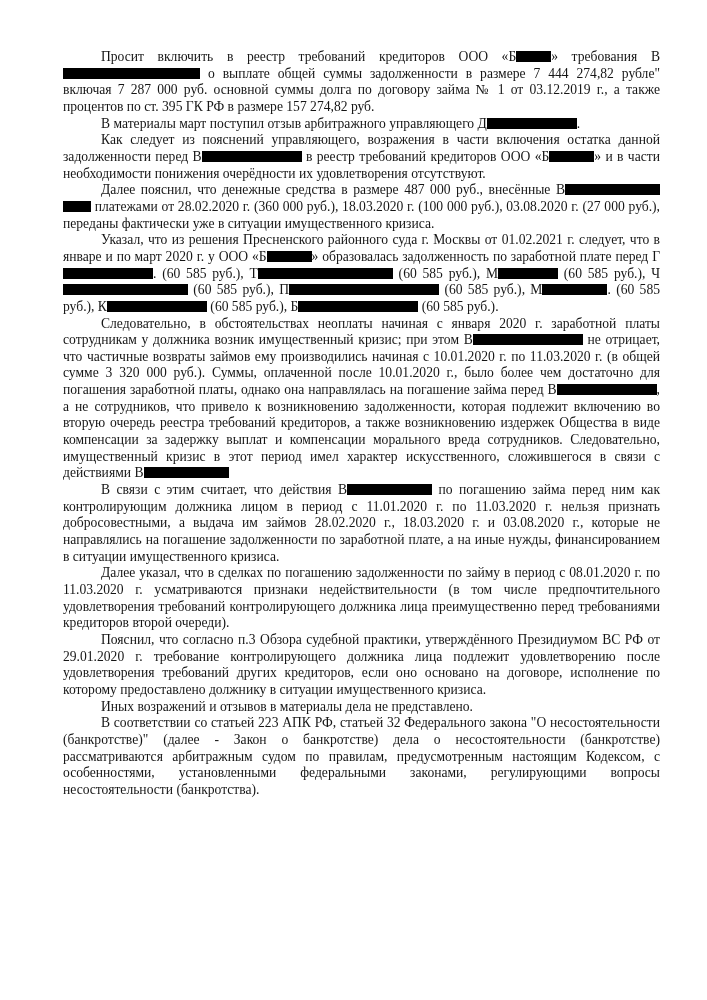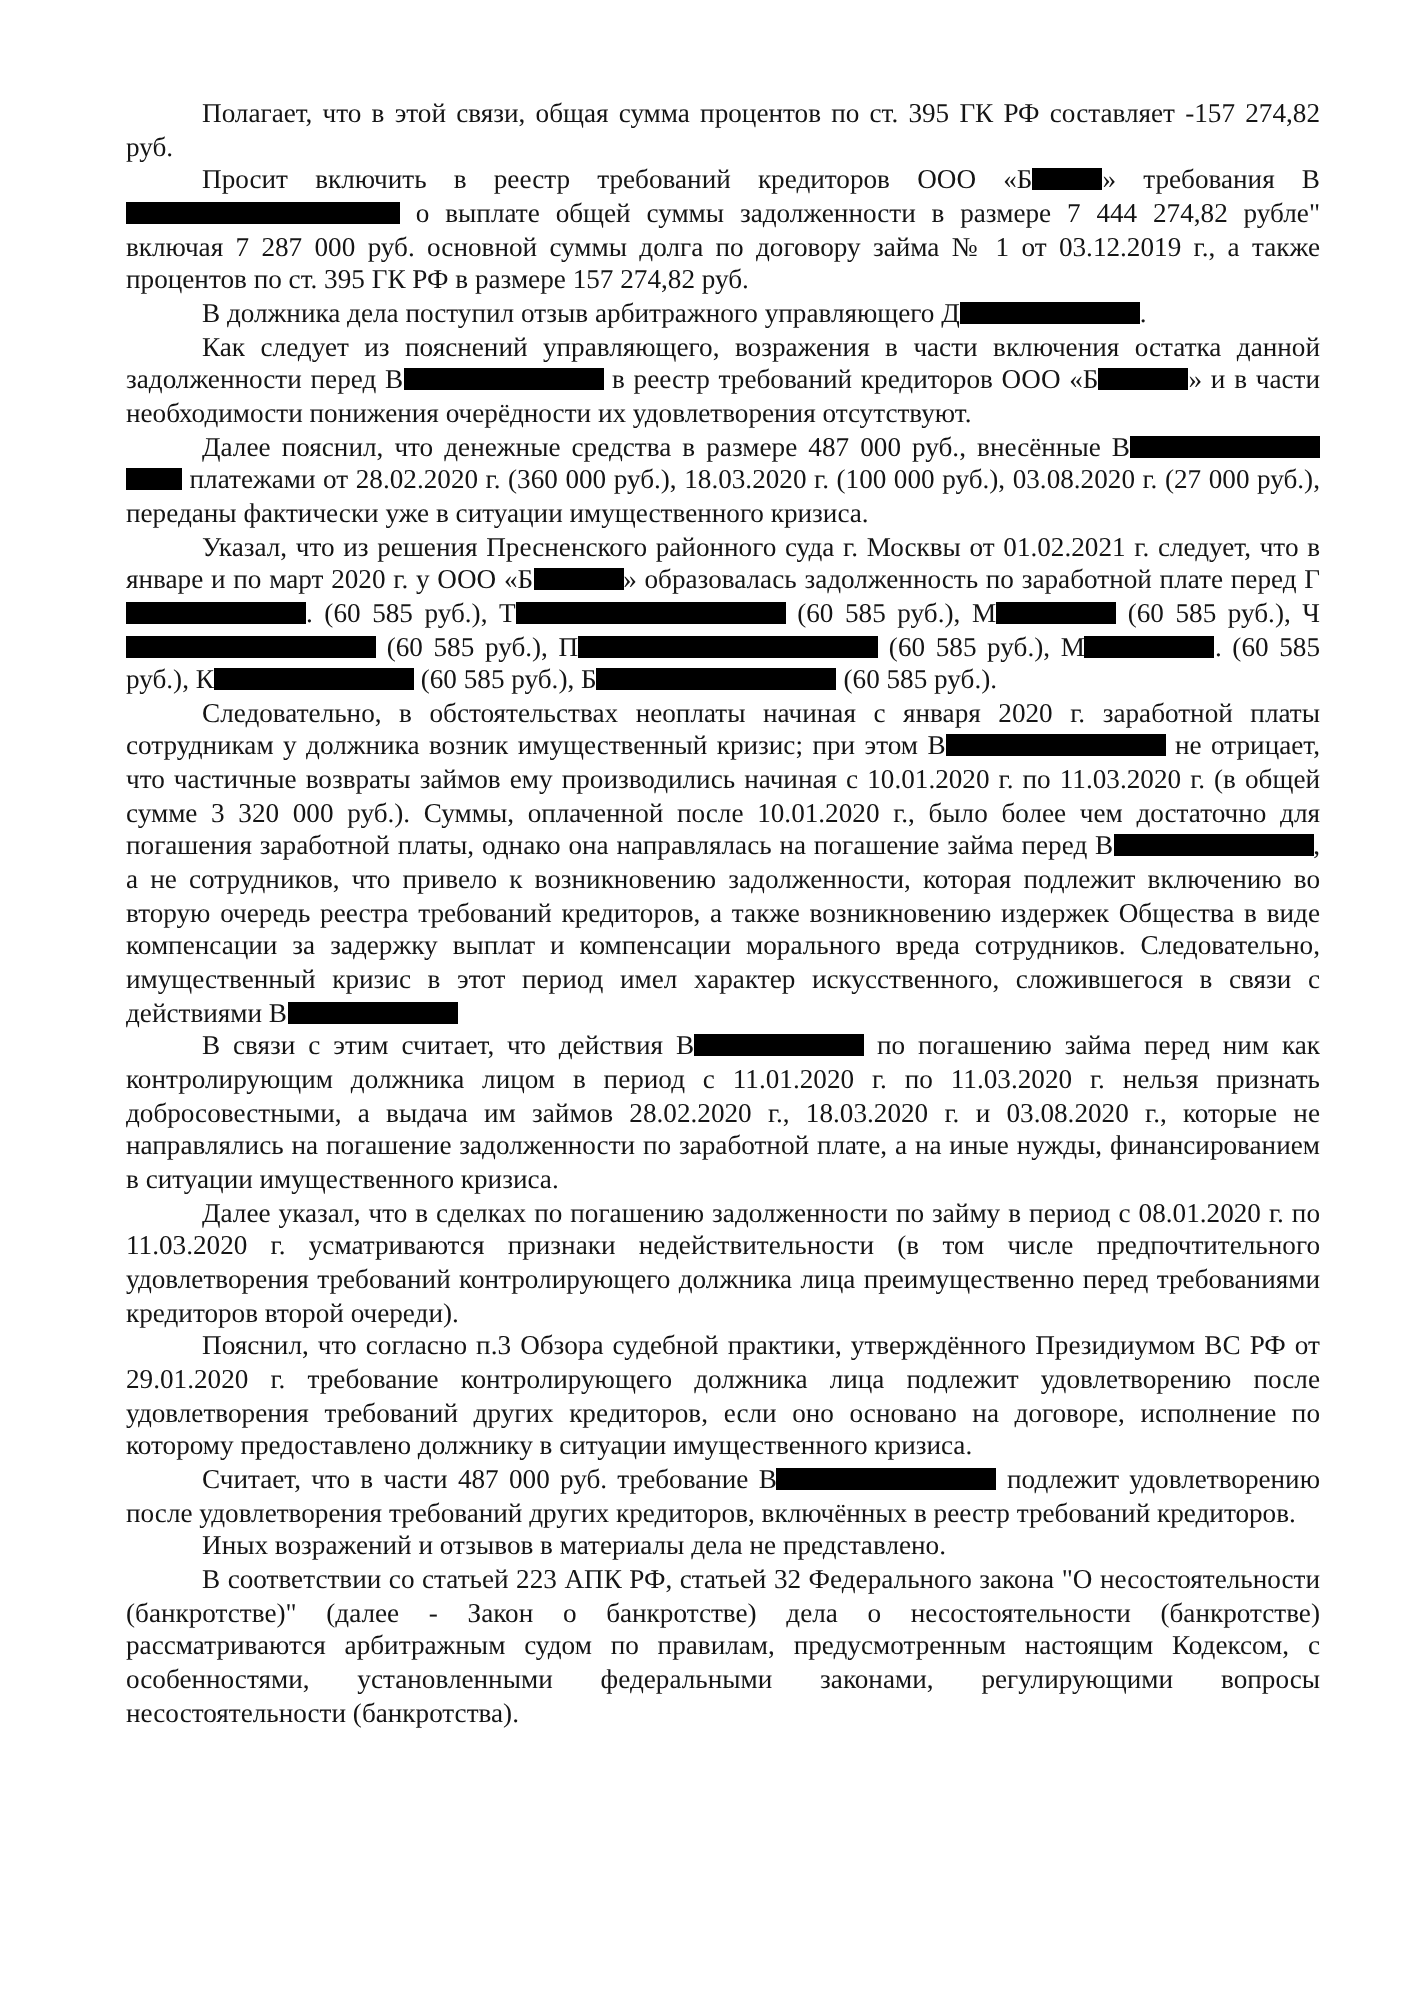--- a/index.html
+++ b/index.html
@@ -35,27 +35,25 @@
     height: 11px;
     background: #000000;
     vertical-align: -1px;
   }
 </style>
 </head>
 <body>
 
 <div class="page">
   <div class="textblock" style="color: rgb(21, 21, 21);">
-      <p class="para"><span>Полагает, что в этой связи, общая сумма процентов по ст. 395 ГК РФ составляет -157 274,82 руб.</span></p>
       <p class="para"><span>Просит включить в реестр требований кредиторов ООО «Б</span><span class="redact" style="width: 35px; background: rgb(0, 0, 0);"></span><span>» требования В</span><span class="redact" style="width: 137px; background: rgb(0, 0, 0);"></span><span> о выплате общей суммы задолженности в размере 7 444 274,82 рубле" включая 7 287 000 руб. основной суммы долга по договору займа № 1 от 03.12.2019 г., а также процентов по ст. 395 ГК РФ в размере 157 274,82 руб.</span></p>
-      <p class="para"><span>В должника дела поступил отзыв арбитражного управляющего Д</span><span class="redact" style="width: 90px; background: rgb(0, 0, 0);"></span><span>.</span></p>
+      <p class="para"><span>В материалы март поступил отзыв арбитражного управляющего Д</span><span class="redact" style="width: 90px; background: rgb(0, 0, 0);"></span><span>.</span></p>
       <p class="para"><span>Как следует из пояснений управляющего, возражения в части включения остатка данной задолженности перед В</span><span class="redact" style="width: 100px; background: rgb(0, 0, 0);"></span><span> в реестр требований кредиторов ООО «Б</span><span class="redact" style="width: 45px; background: rgb(0, 0, 0);"></span><span>» и в части необходимости понижения очерёдности их удовлетворения отсутствуют.</span></p>
       <p class="para"><span>Далее пояснил, что денежные средства в размере 487 000 руб., внесённые В</span><span class="redact" style="width: 95px; background: rgb(0, 0, 0);"></span><span class="redact" style="width: 28px; background: rgb(0, 0, 0);"></span><span> платежами от 28.02.2020 г. (360 000 руб.), 18.03.2020 г. (100 000 руб.), 03.08.2020 г. (27 000 руб.), переданы фактически уже в ситуации имущественного кризиса.</span></p>
       <p class="para"><span>Указал, что из решения Пресненского районного суда г. Москвы от 01.02.2021 г. следует, что в январе и по март 2020 г. у ООО «Б</span><span class="redact" style="width: 45px; background: rgb(0, 0, 0);"></span><span>» образовалась задолженность по заработной плате перед Г</span><span class="redact" style="width: 90px; background: rgb(0, 0, 0);"></span><span>. (60 585 руб.), Т</span><span class="redact" style="width: 135px; background: rgb(0, 0, 0);"></span><span> (60 585 руб.), М</span><span class="redact" style="width: 60px; background: rgb(0, 0, 0);"></span><span> (60 585 руб.), Ч</span><span class="redact" style="width: 125px; background: rgb(0, 0, 0);"></span><span> (60 585 руб.), П</span><span class="redact" style="width: 150px; background: rgb(0, 0, 0);"></span><span> (60 585 руб.), М</span><span class="redact" style="width: 65px; background: rgb(0, 0, 0);"></span><span>. (60 585 руб.), К</span><span class="redact" style="width: 100px; background: rgb(0, 0, 0);"></span><span> (60 585 руб.), Б</span><span class="redact" style="width: 120px; background: rgb(0, 0, 0);"></span><span> (60 585 руб.).</span></p>
       <p class="para"><span>Следовательно, в обстоятельствах неоплаты начиная с января 2020 г. заработной платы сотрудникам у должника возник имущественный кризис; при этом В</span><span class="redact" style="width: 110px; background: rgb(0, 0, 0);"></span><span> не отрицает, что частичные возвраты займов ему производились начиная с 10.01.2020 г. по 11.03.2020 г. (в общей сумме 3 320 000 руб.). Суммы, оплаченной после 10.01.2020 г., было более чем достаточно для погашения заработной платы, однако она направлялась на погашение займа перед В</span><span class="redact" style="width: 100px; background: rgb(0, 0, 0);"></span><span>, а не сотрудников, что привело к возникновению задолженности, которая подлежит включению во вторую очередь реестра требований кредиторов, а также возникновению издержек Общества в виде компенсации за задержку выплат и компенсации морального вреда сотрудников. Следовательно, имущественный кризис в этот период имел характер искусственного, сложившегося в связи с действиями В</span><span class="redact" style="width: 85px; background: rgb(0, 0, 0);"></span></p>
       <p class="para"><span>В связи с этим считает, что действия В</span><span class="redact" style="width: 85px; background: rgb(0, 0, 0);"></span><span> по погашению займа перед ним как контролирующим должника лицом в период с 11.01.2020 г. по 11.03.2020 г. нельзя признать добросовестными, а выдача им займов 28.02.2020 г., 18.03.2020 г. и 03.08.2020 г., которые не направлялись на погашение задолженности по заработной плате, а на иные нужды, финансированием в ситуации имущественного кризиса.</span></p>
       <p class="para"><span>Далее указал, что в сделках по погашению задолженности по займу в период с 08.01.2020 г. по 11.03.2020 г. усматриваются признаки недействительности (в том числе предпочтительного удовлетворения требований контролирующего должника лица преимущественно перед требованиями кредиторов второй очереди).</span></p>
       <p class="para"><span>Пояснил, что согласно п.3 Обзора судебной практики, утверждённого Президиумом ВС РФ от 29.01.2020 г. требование контролирующего должника лица подлежит удовлетворению после удовлетворения требований других кредиторов, если оно основано на договоре, исполнение по которому предоставлено должнику в ситуации имущественного кризиса.</span></p>
-      <p class="para"><span>Считает, что в части 487 000 руб. требование В</span><span class="redact" style="width: 110px; background: rgb(0, 0, 0);"></span><span> подлежит удовлетворению после удовлетворения требований других кредиторов, включённых в реестр требований кредиторов.</span></p>
       <p class="para"><span>Иных возражений и отзывов в материалы дела не представлено.</span></p>
       <p class="para"><span>В соответствии со статьей 223 АПК РФ, статьей 32 Федерального закона "О несостоятельности (банкротстве)" (далее - Закон о банкротстве) дела о несостоятельности (банкротстве) рассматриваются арбитражным судом по правилам, предусмотренным настоящим Кодексом, с особенностями, установленными федеральными законами, регулирующими вопросы несостоятельности (банкротства).</span></p>
     </div>
 </div>
 
 </body></html>

